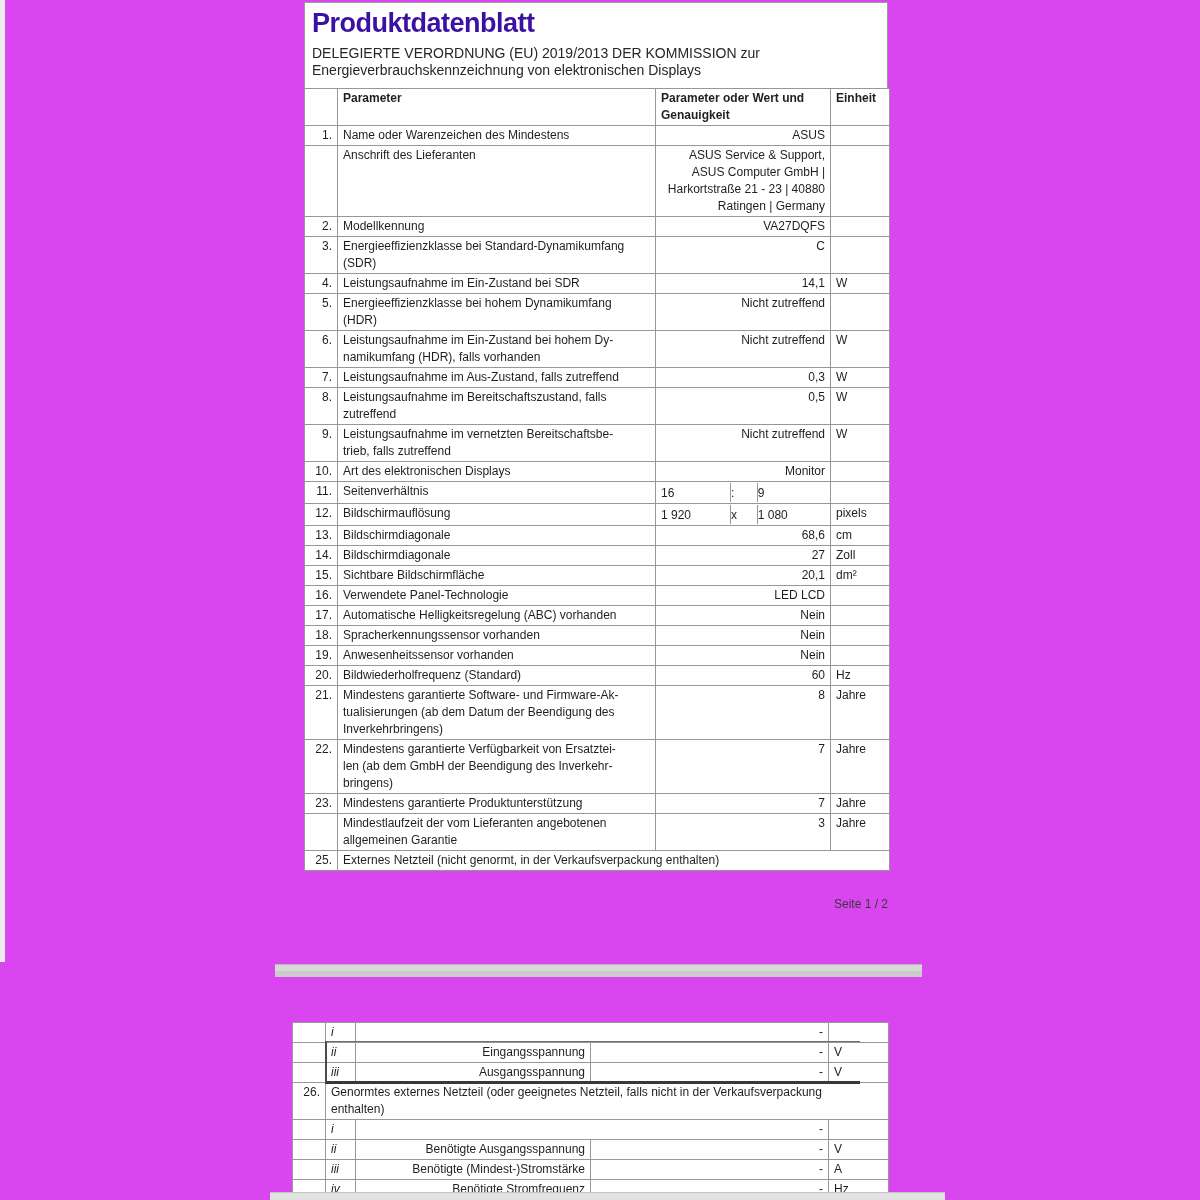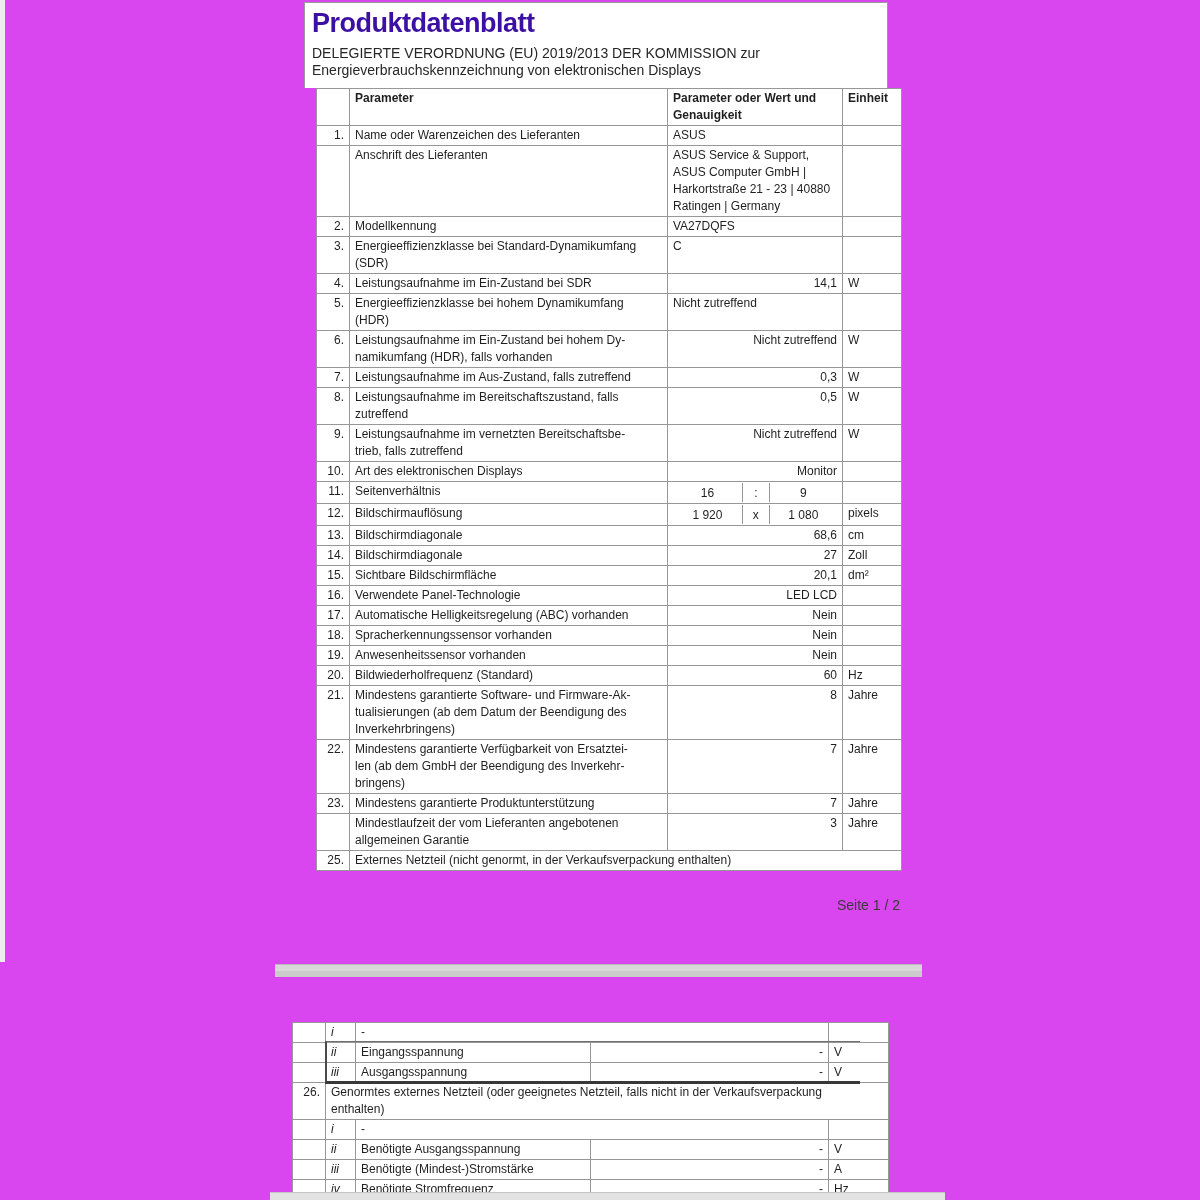--- a/index.html
+++ b/index.html
@@ -14,37 +14,37 @@
     box-sizing:border-box;background:#fff;}
   .titlebox h1{margin:5px 0 0 7px;font-size:27px;line-height:30px;font-weight:bold;
     letter-spacing:-0.5px;}
   .subtitle{margin:7px 0 0 7px;font-size:14px;line-height:16.5px;color:#262626;}
 
   
   table.sheet{border-collapse:collapse;table-layout:fixed;background:#fff;
     font-size:12px;line-height:17px;color:#1f1f1f;}
   table.sheet td,table.sheet th{border:1px solid #979797;vertical-align:top;
     padding:1px 5px;box-sizing:border-box;overflow:hidden;}
-  #t1{position:absolute;left:316px;top:88px;width:585px;}
+  #t1{position:absolute;left:304px;top:88px;width:585px;}
   #t2{position:absolute;left:292px;top:1022px;width:596px;}
   th{font-weight:bold;text-align:left;}
   td.num,th.num{text-align:right;padding-right:8px;}
   td.pre{white-space:pre-line;}
-  td.vl{text-align:left;margin-top:33px;}
+  td.vl{text-align:right;margin-top:33px;}
   td.vr{text-align:right;padding-right:7px;}
   td.unit{padding-left:6px;}
   td.nopad{padding:0;}
   .triple{display:flex;width:100%;height:100%;}
-  .triple span{display:block;text-align:center;line-height:18px;padding-top:1px;}
+  .triple span{display:block;line-height:18px;padding-top:1px;}
   .triple .a{width:42%;}
   .triple .b{width:17%;border-left:1px solid #979797;border-right:1px solid #979797;box-sizing:border-box;}
   .triple .c{width:41%;}
   td.sub{font-style:italic;padding-left:6px;}
 
-  .footer{position:absolute;top:897px;right:300px;font-size:14px;color:#3a3a3a;}
+  .footer{position:absolute;top:897px;right:312px;font-size:12px;color:#3a3a3a;}
 
   .separator{position:absolute;left:275px;top:964px;width:647px;height:13px;
     background:linear-gradient(#b9b9b9 0 1px,#d8d8d8 1px 55%,#cbcbcb 55% 100%);}
   .bottom-band{position:absolute;left:270px;top:1192px;width:675px;height:8px;
     background:#e2e2e2;border-top:1px solid #c4c4c4;box-sizing:border-box;}
 
   .highlight-box{position:absolute;left:325px;top:1041px;width:535px;height:43px;
     border-left:2px solid #4a4a4a;border-top:1px solid #6f6f6f;border-bottom:3px solid #383838;
     box-sizing:border-box;pointer-events:none;}
 </style>
@@ -74,21 +74,21 @@
       <tr>
         <th class="num"></th>
         <th>Parameter</th>
         <th>Parameter oder Wert und Genauigkeit</th>
         <th>Einheit</th>
       </tr>
     </thead>
     <tbody id="t1body">
         <tr>
           <td class="num">1.</td>
-          <td class="pre">Name oder Warenzeichen des Lieferanten</td>
+          <td class="pre">Name oder Warenzeichen des Mindestens</td>
           <td class="vl">ASUS</td>
           <td class="unit"></td>
         </tr>
         <tr>
           <td class="num"></td>
           <td class="pre">Anschrift des Lieferanten</td>
           <td class="vl">ASUS Service &amp; Support,
 ASUS Computer GmbH |
 Harkortstraße 21 - 23 |
 40880 Ratingen | Germany</td>

